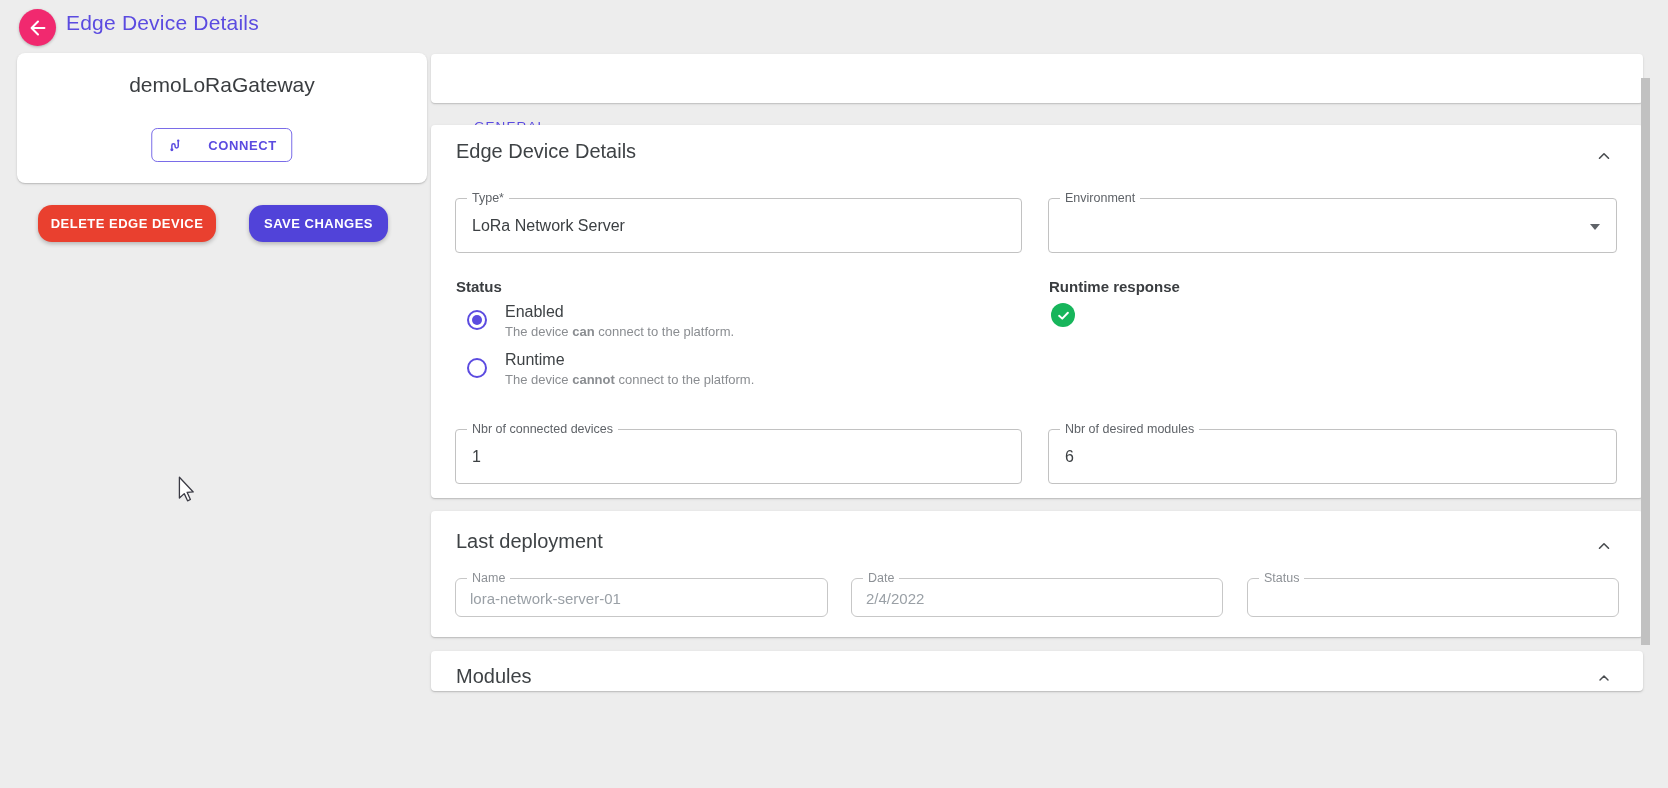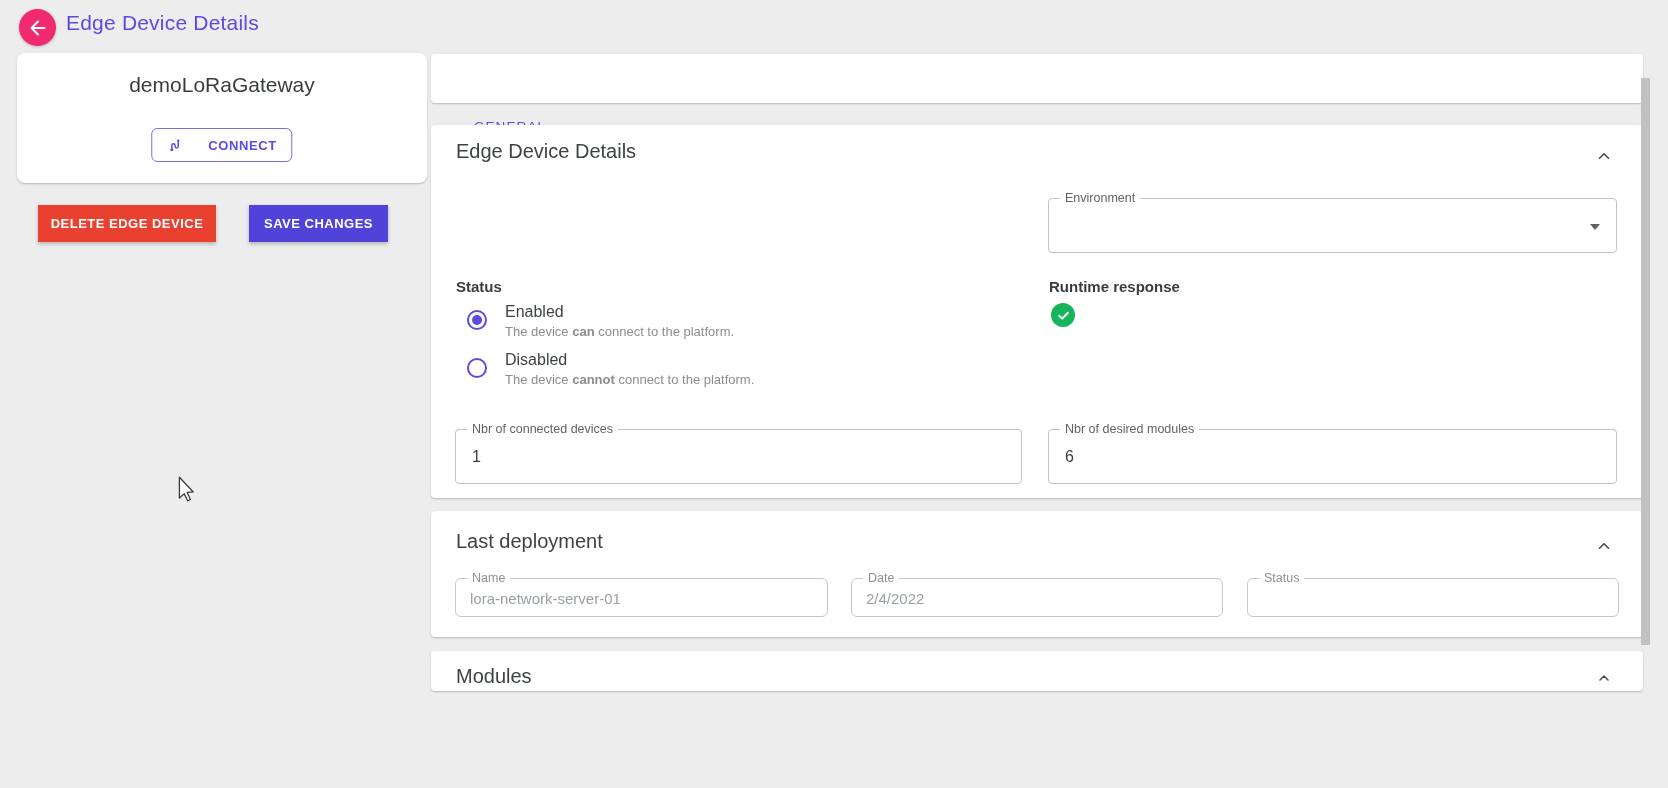--- a/index.html
+++ b/index.html
@@ -33,21 +33,21 @@
     font-size:21px; color:#3a3d40;
   }
   .connect-btn {
     position:absolute; left:50%; transform:translateX(-50%); top:75px;
     height:34px; padding:0 15px; background:#fff; cursor:pointer;
     border:1px solid #7a6ce8; border-radius:6px;
     color:#5b4be0; font-family:inherit; font-size:13px; font-weight:700; letter-spacing:.6px;
     display:flex; align-items:center; gap:24px;
   }
   .delete-btn, .save-btn {
-    position:absolute; top:205px; height:37px; border:none; border-radius:0;
+    position:absolute; top:205px; height:37px; border:none; border-radius:14px;
     color:#fff; font-family:inherit; font-size:13px; font-weight:700; letter-spacing:.5px;
     cursor:pointer; box-shadow:0 2px 4px rgba(0,0,0,.24);
   }
   .delete-btn { left:38px; width:178px; background:#e9402f; }
   .save-btn   { left:249px; width:139px; background:#5143d9; }
   
   .tabbar-card {
     position:absolute; left:431px; top:54px; width:1212px; height:49px;
     background:#fff; border-radius:4px;
     box-shadow:0 1px 1px rgba(0,0,0,.12), 0 1px 3px rgba(0,0,0,.10);
@@ -161,37 +161,41 @@
 <section class="card card-details">
   <h2 class="section-title" style="top:15px">Edge Device Details</h2>
   <button class="collapse-btn" style="top:18px">
     <span style="display:flex">
       <svg width="18" height="18" viewBox="0 0 20 20" fill="none" stroke="#4a4d50" stroke-width="1.8" stroke-linecap="round" stroke-linejoin="round">
           <path d="M5 12.5 L10 7.5 L15 12.5"></path>
         </svg>
     </span>
   </button>
 
+  <div class="field" style="left:24px; top:73px; width:567px; height:55px;">
+    <span class="float-label">Type*</span>
+    <div class="field-value">LoRa Network Server</div>
+  </div>
 
   <div class="field" style="left:617px; top:73px; width:569px; height:55px; cursor:pointer;">
     <span class="float-label">Environment</span>
     <span class="caret-down"></span>
   </div>
 
   <div class="group-label" style="left:25px; top:153px;">Status</div>
 
   <div class="radio-option selected" style="top:178px">
     <span class="radio-circle"></span>
     <span class="radio-label">Enabled</span>
     <span class="radio-desc"><span>The device </span><b>can</b><span> connect to the platform.</span></span>
   </div>
 
   <div class="radio-option" style="top:226px">
     <span class="radio-circle"></span>
-    <span class="radio-label">Disabled</span>
+    <span class="radio-label">Runtime</span>
     <span class="radio-desc"><span>The device </span><b>cannot</b><span> connect to the platform.</span></span>
   </div>
 
   <div class="group-label" style="left:618px; top:153px;">Runtime response</div>
   <span class="check-circle" style="left:620px; top:178px;">
     <svg width="15" height="15" viewBox="0 0 24 24" fill="none" stroke="#ffffff" stroke-width="3.2" stroke-linecap="round" stroke-linejoin="round">
         <path d="M5 12.5 L10 17 L19 7.5"></path>
       </svg>
   </span>
 

